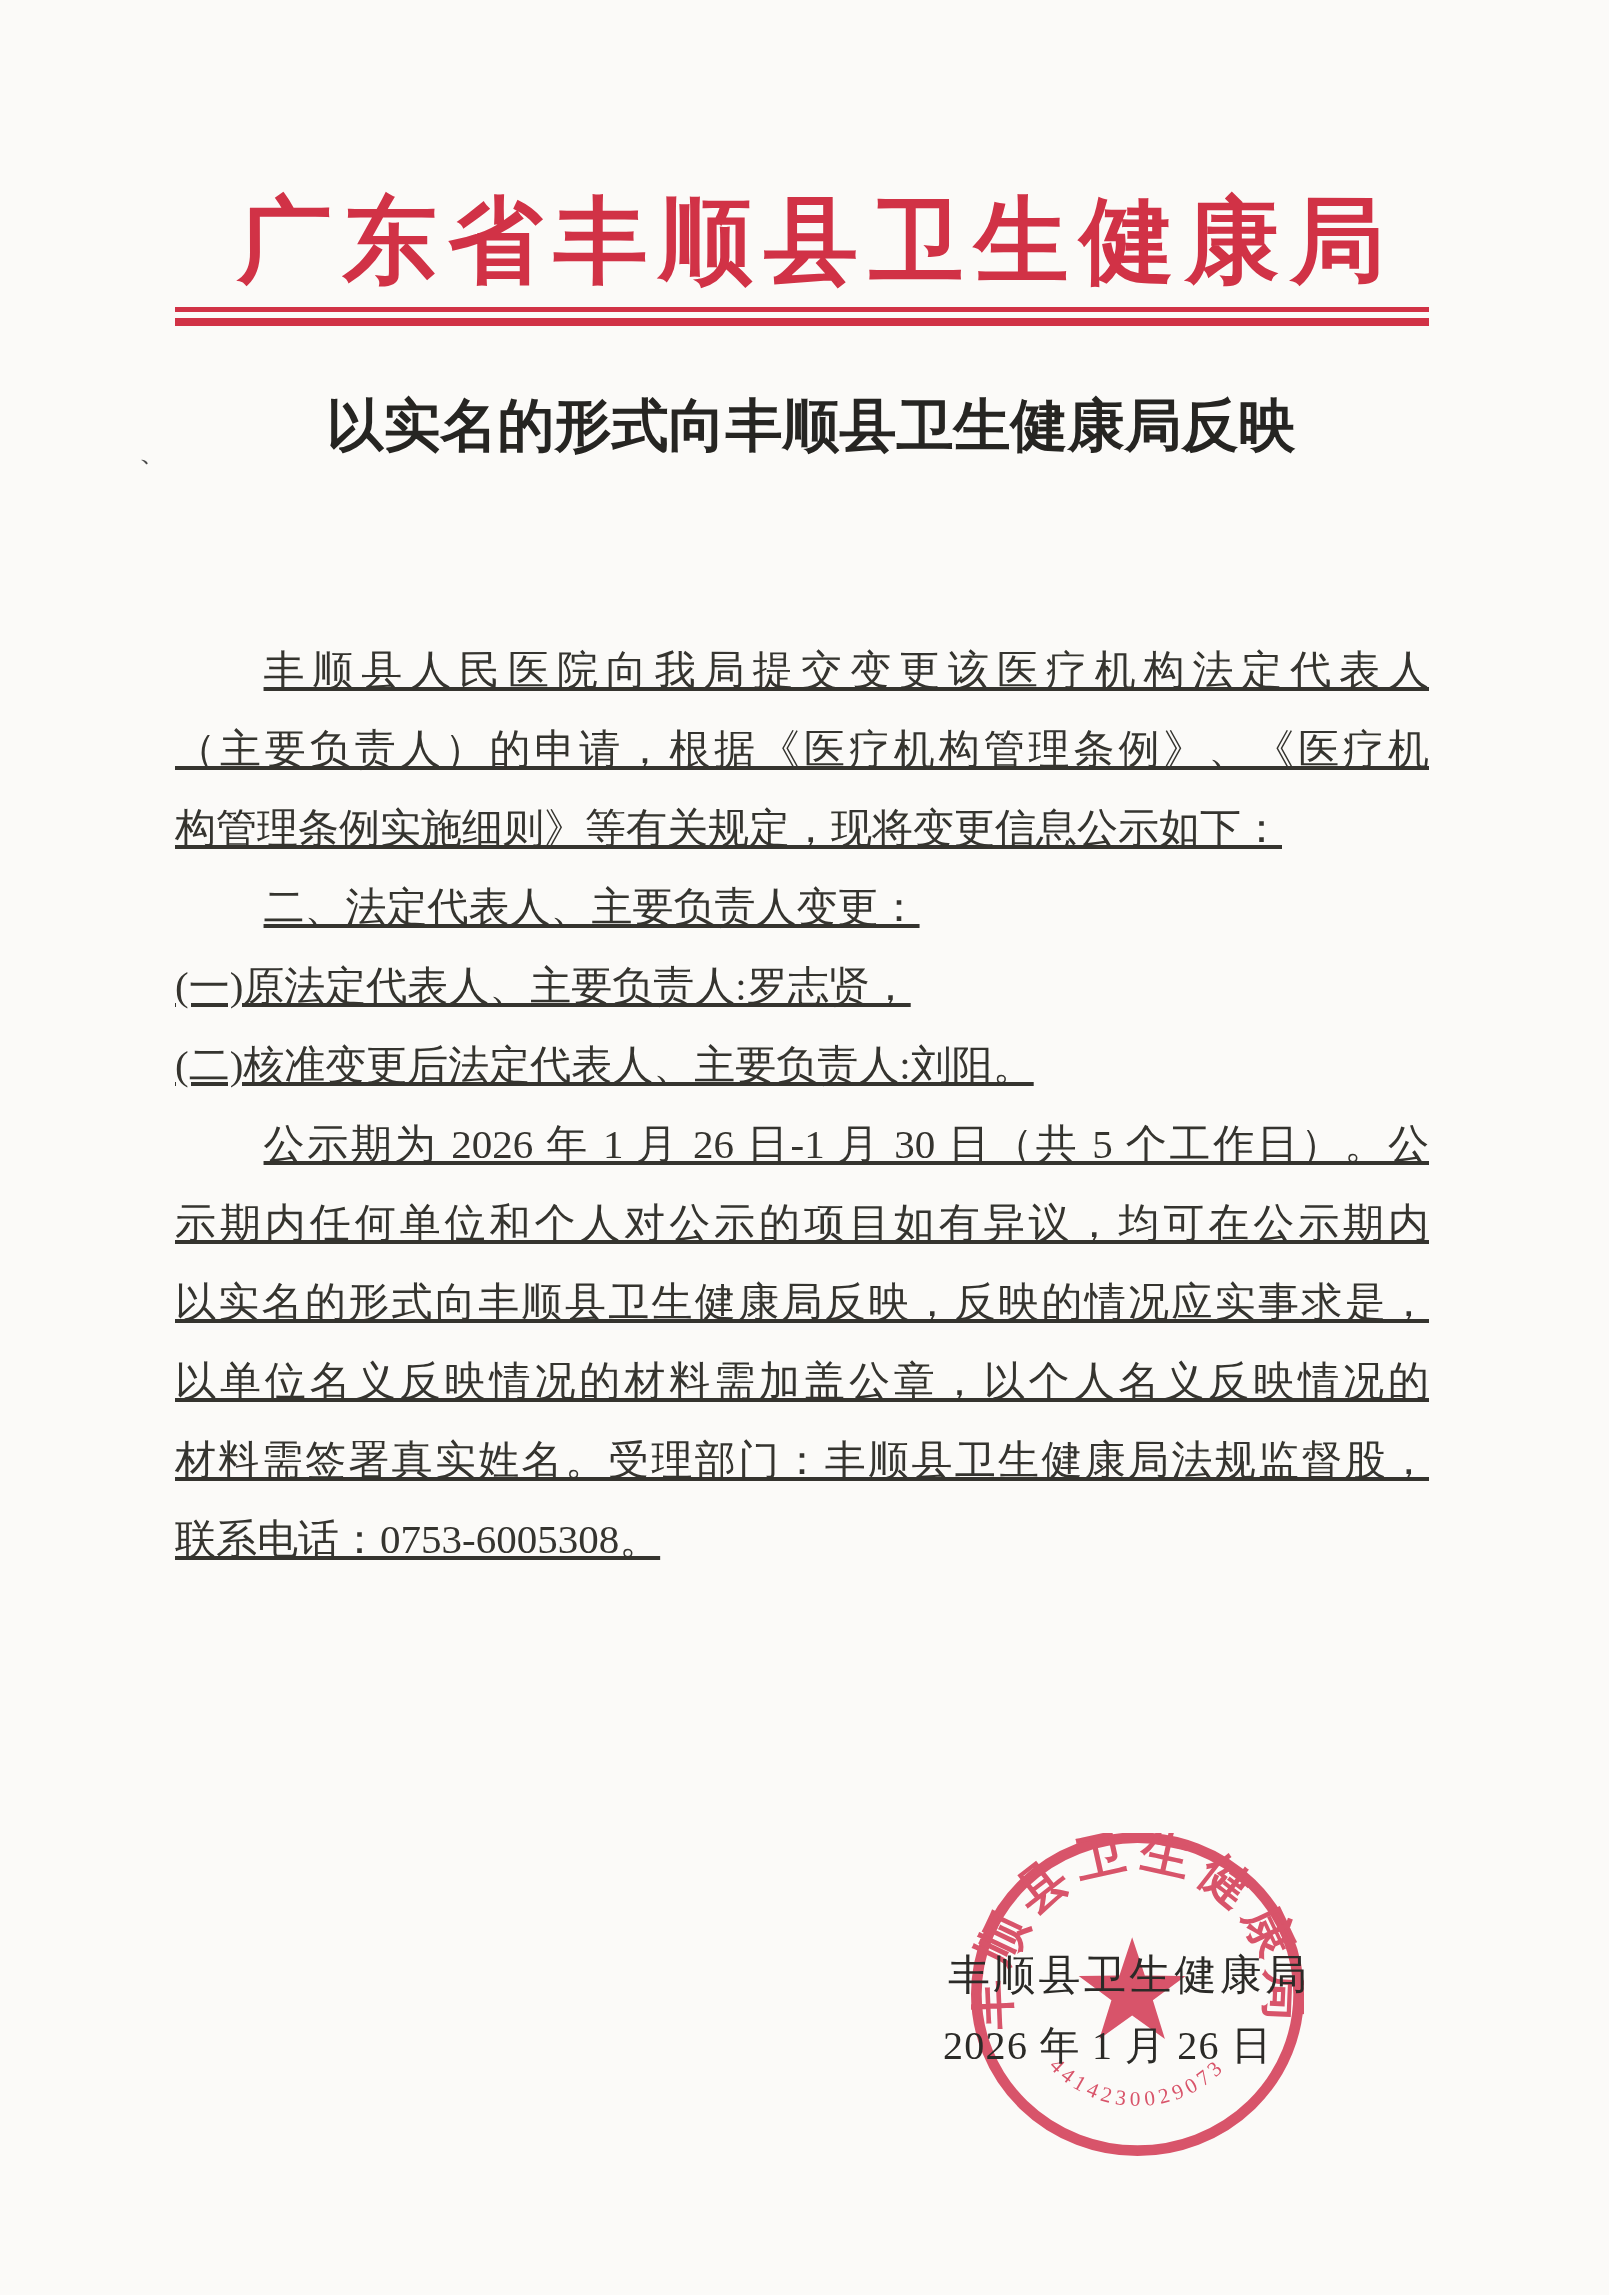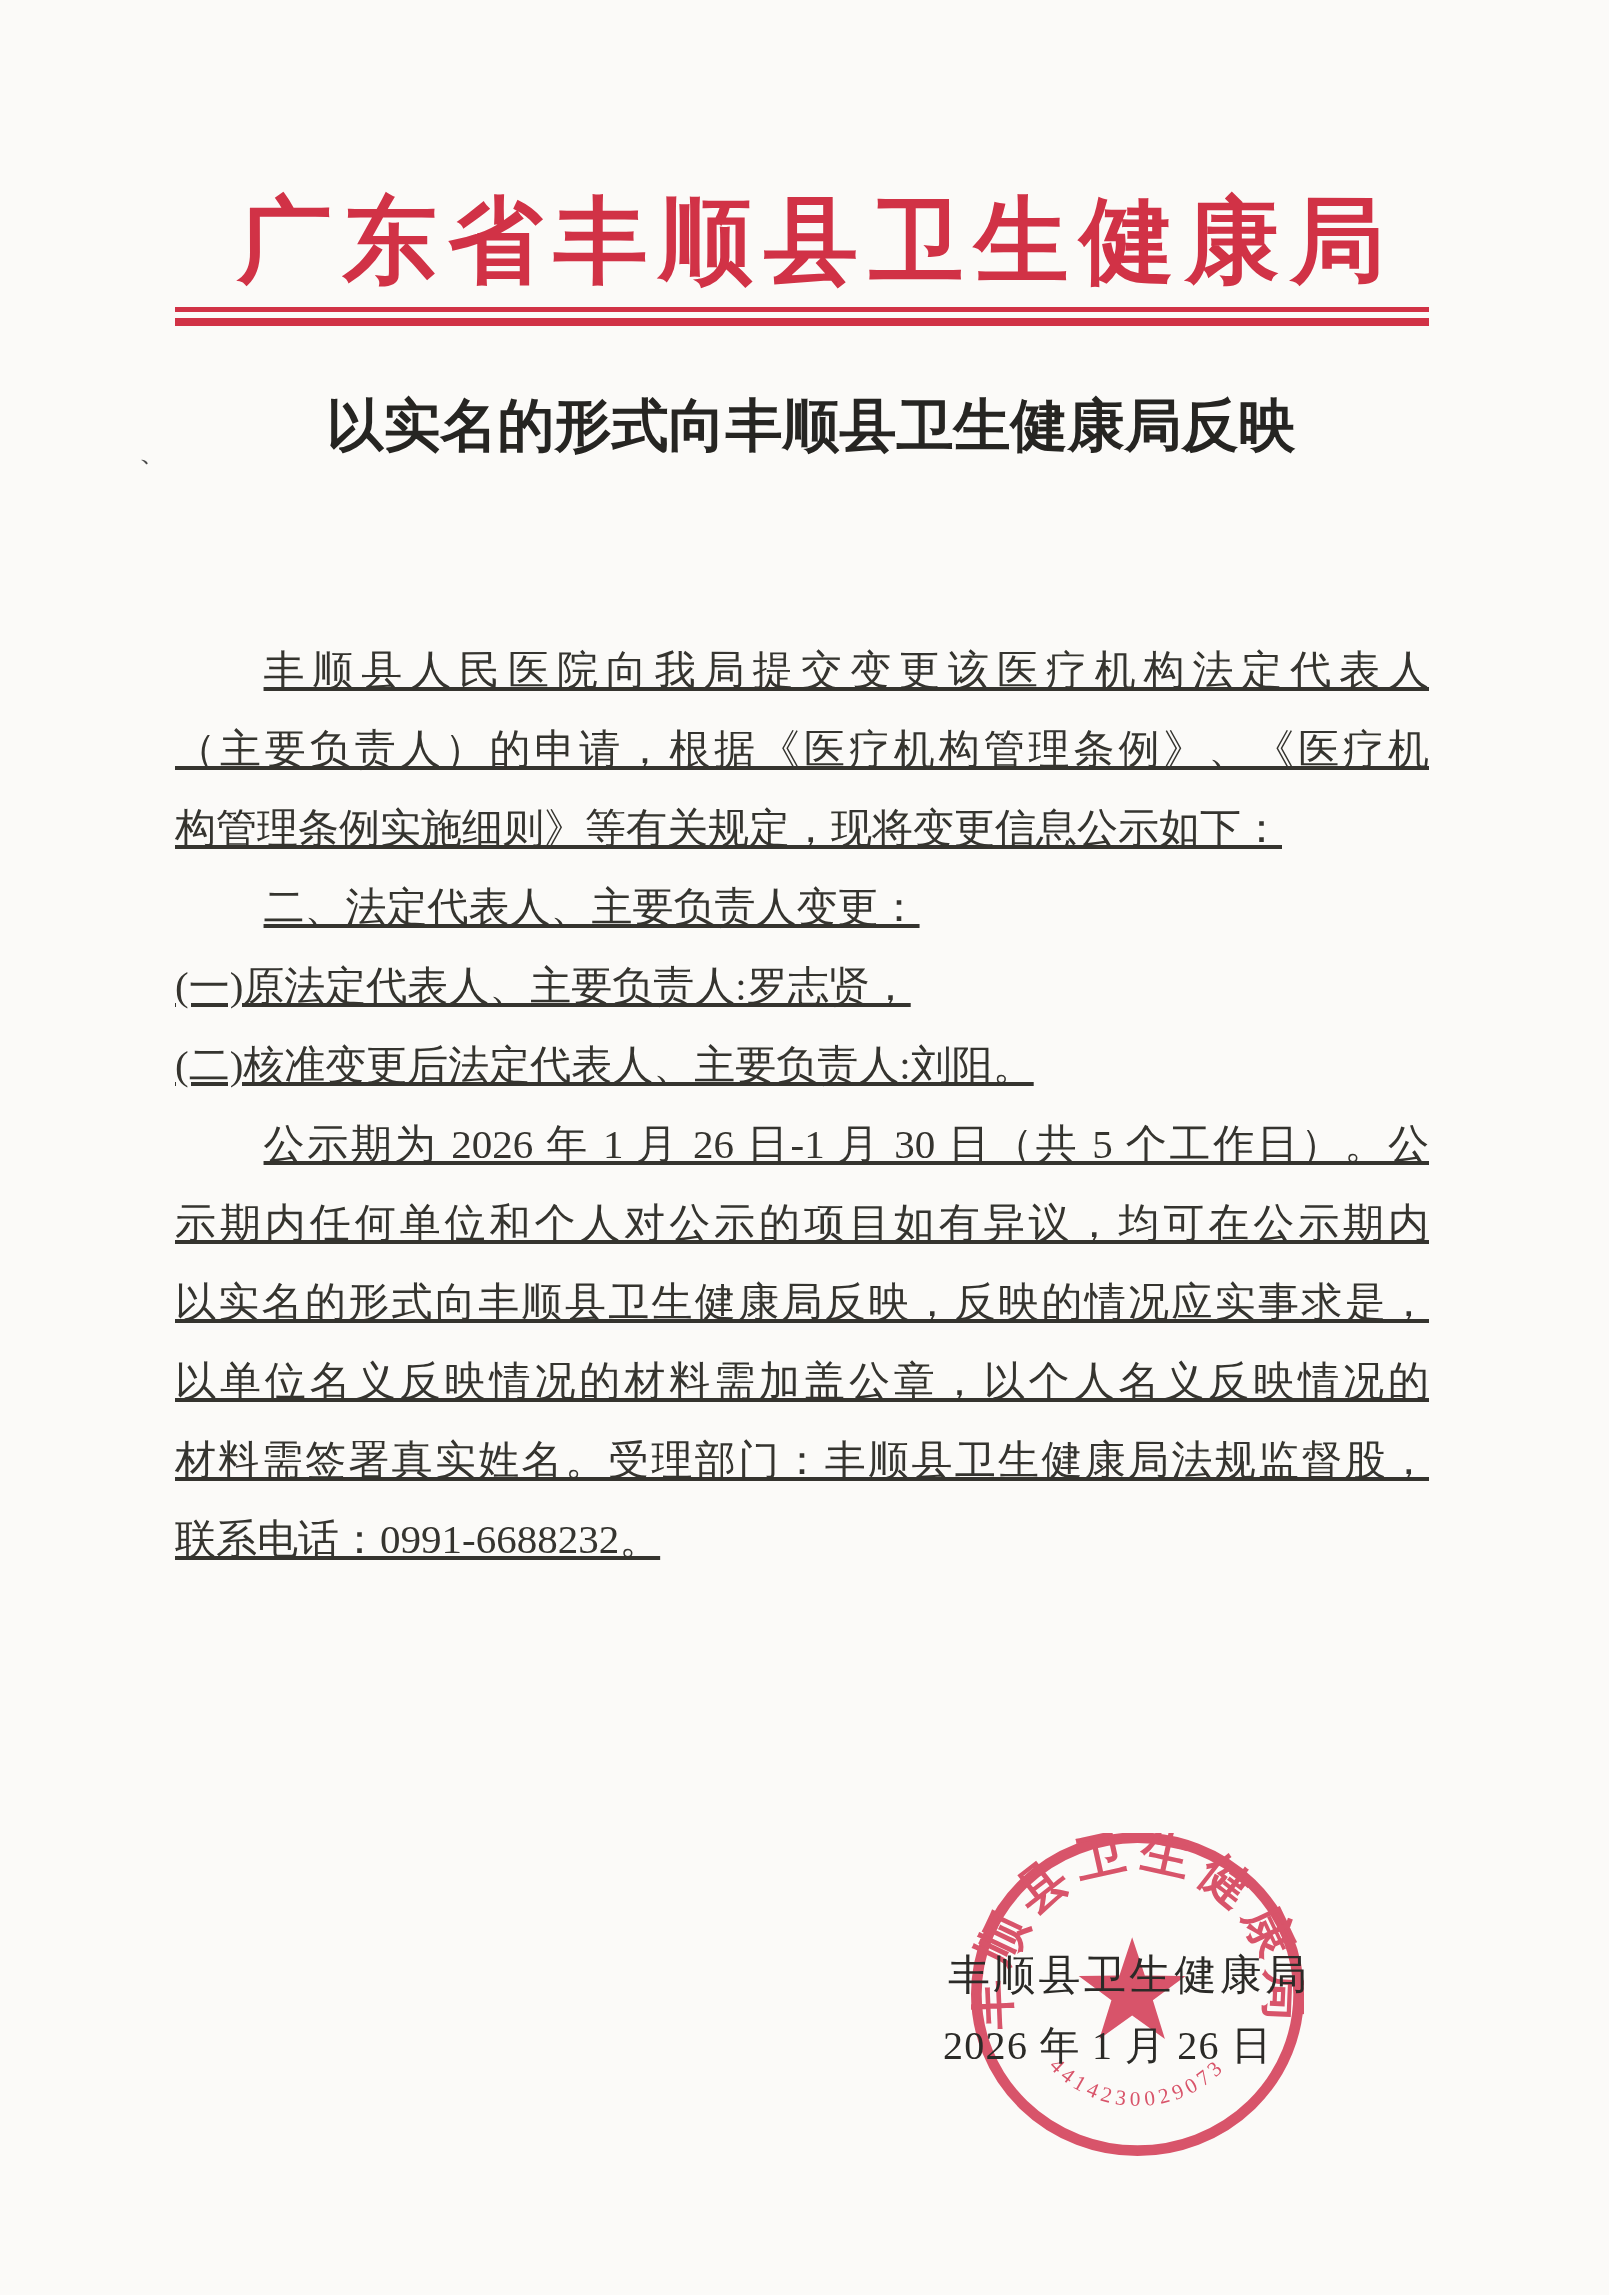--- a/index.html
+++ b/index.html
@@ -99,21 +99,21 @@
     <div class="ln fill">（主要负责人）的申请，根据《医疗机构管理条例》、《医疗机</div>
     <div class="ln">构管理条例实施细则》等有关规定，现将变更信息公示如下：</div>
     <div class="ln ind">二、法定代表人、主要负责人变更：</div>
     <div class="ln">(一)原法定代表人、主要负责人:罗志贤，</div>
     <div class="ln">(二)核准变更后法定代表人、主要负责人:刘阳。</div>
     <div class="ln ind fill">公示期为 2026 年 1 月 26 日-1 月 30 日（共 5 个工作日）。公</div>
     <div class="ln fill">示期内任何单位和个人对公示的项目如有异议，均可在公示期内</div>
     <div class="ln fill">以实名的形式向丰顺县卫生健康局反映，反映的情况应实事求是，</div>
     <div class="ln fill">以单位名义反映情况的材料需加盖公章，以个人名义反映情况的</div>
     <div class="ln fill">材料需签署真实姓名。受理部门：丰顺县卫生健康局法规监督股，</div>
-    <div class="ln">联系电话：0991-6688232。</div>
+    <div class="ln">联系电话：0753-6005308。</div>
   </div>
 
   <svg class="seal" viewBox="0 0 498 483" xmlns="http://www.w3.org/2000/svg">
     <defs>
       <path id="arcTop" d="M 72 320 A 195 188 0 1 1 426 320" fill="none"></path>
       <path id="arcBottom" d="M 106 337 A 175 168 0 0 0 392 337" fill="none"></path>
     </defs>
     <ellipse cx="249" cy="241" rx="241" ry="234" fill="none" stroke="#d6465e" stroke-width="16"></ellipse>
     <polygon points="241,156 260,213 321,214 272,250 290,308 241,273 192,308 210,250 161,214 222,213" fill="#d6465e"></polygon>
     <text class="ring-text">

